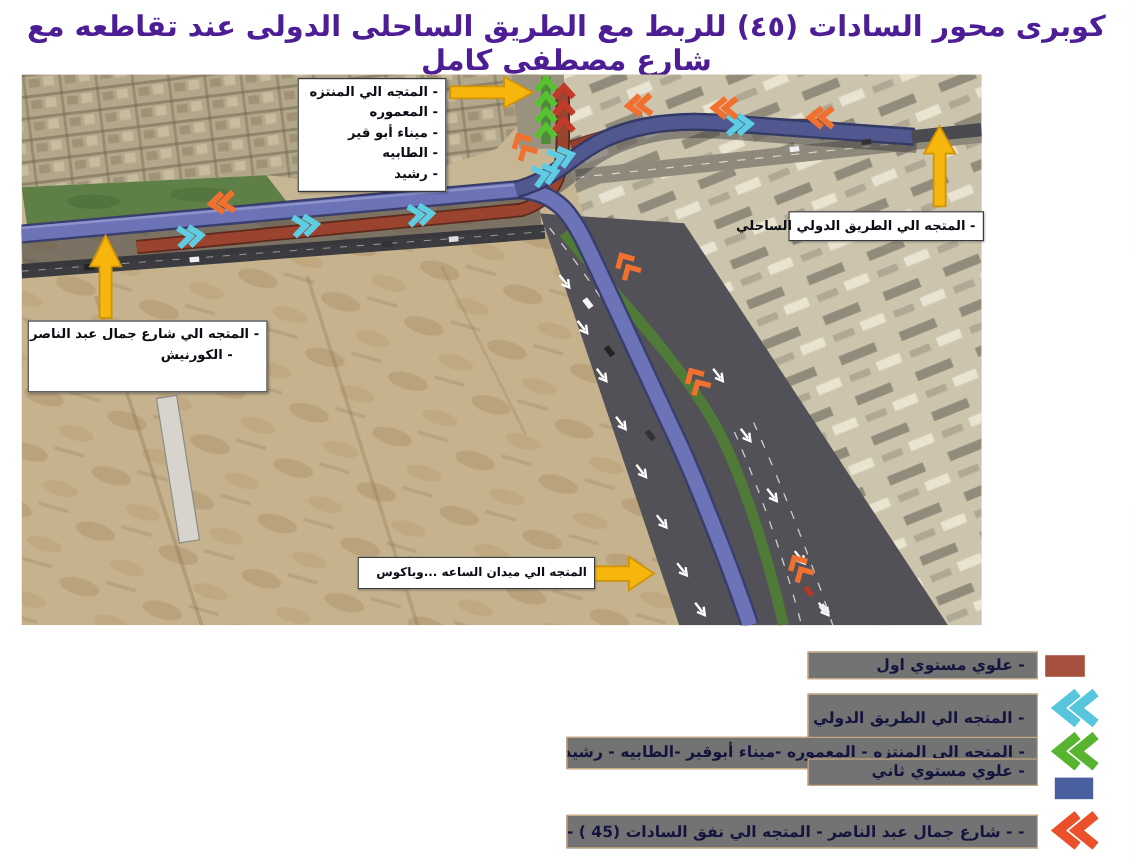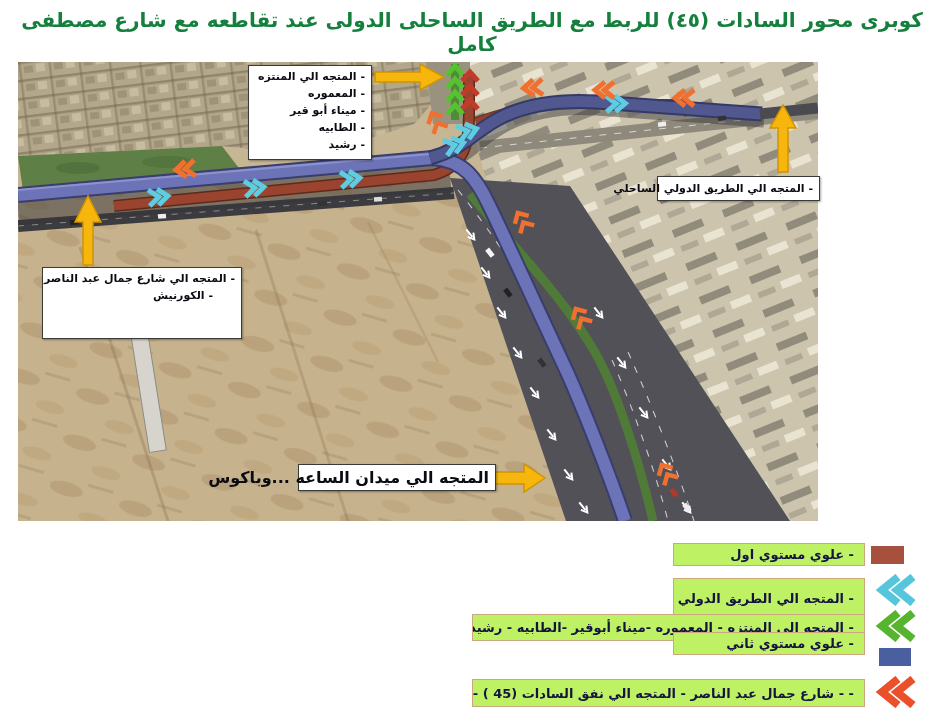--- a/index.html
+++ b/index.html
@@ -1,28 +1,28 @@
 <!DOCTYPE html>
 <html lang="ar"><head>
 <meta charset="utf-8">
 <style>
   html,body{margin:0;padding:0;background:#ffffff;}
   .page{position:relative;width:944px;height:720px;background:#ffffff;overflow:hidden;
         font-family:"DejaVu Sans", sans-serif;}
   .title{position:absolute;left:0;right:0;top:8px;text-align:center;direction:rtl;
-         font-size:20px;font-weight:800;color:#15803d;letter-spacing:0;}
+         font-size:24px;font-weight:800;color:#4c1d95;letter-spacing:0;}
   .photo{position:absolute;left:18px;top:62px;width:800px;height:459px;}
   .photo svg{position:absolute;left:0;top:0;}
   .pbox{position:absolute;background:#ffffff;border:1px solid #3a3a3a;direction:rtl;
         color:#0b0b14;font-weight:700;box-sizing:border-box;padding:2px 6px;
         box-shadow:1px 1px 2px rgba(0,0,0,.35);}
   .pbox .ln{white-space:nowrap;font-size:11px;line-height:17px;text-align:right;}
   .ind1{padding-right:12px;}
   .ind2{padding-right:22px;}
-  .lg-box{position:absolute;background:#bef264;border:1px solid #c9a87e;direction:rtl;
+  .lg-box{position:absolute;background:#737373;border:1px solid #c9a87e;direction:rtl;
           box-sizing:border-box;display:flex;align-items:center;padding:0 10px;
           font-size:13px;font-weight:700;color:#14143f;white-space:nowrap;overflow:hidden;}
   .lg-swatch{position:absolute;display:block;}
   .lg-chev{position:absolute;}
 </style>
 </head>
 <body>
 
 <div class="page">
 
@@ -194,27 +194,27 @@
     </div>
 
     <div class="pbox" style="left:230px;top:3px;width:124px;height:95px;">
       <div class="ln">- المتجه الي المنتزه</div>
       <div class="ln">- المعموره</div>
       <div class="ln">- ميناء أبو قير</div>
       <div class="ln">- الطابيه</div>
       <div class="ln">- رشيد</div>
     </div>
 
-    <div class="pbox" style="left:24px;top:205px;width:200px;height:72px;">
+    <div class="pbox" style="left:5px;top:205px;width:200px;height:60px;">
       <div class="ln">- المتجه الي شارع جمال عبد الناصر</div>
       <div class="ln ind2">- الكورنيش</div>
     </div>
 
     <div class="pbox" style="left:280px;top:402px;width:198px;height:27px;">
-      <div class="ln" style="font-size:16px;line-height:21px;">المتجه الي ميدان الساعه ...وباكوس</div>
+      <div class="ln" style="font-size:10px;line-height:21px;">المتجه الي ميدان الساعه ...وباكوس</div>
     </div>
   </div>
 
   <div>
 
     <div class="lg-box" style="left:673px;top:543px;width:192px;height:23px;">
       <span>- علوي مستوي اول</span>
     </div>
     <span class="lg-swatch" style="left:871px;top:546px;width:33px;height:18px;background:#a8503e;"></span>
 

